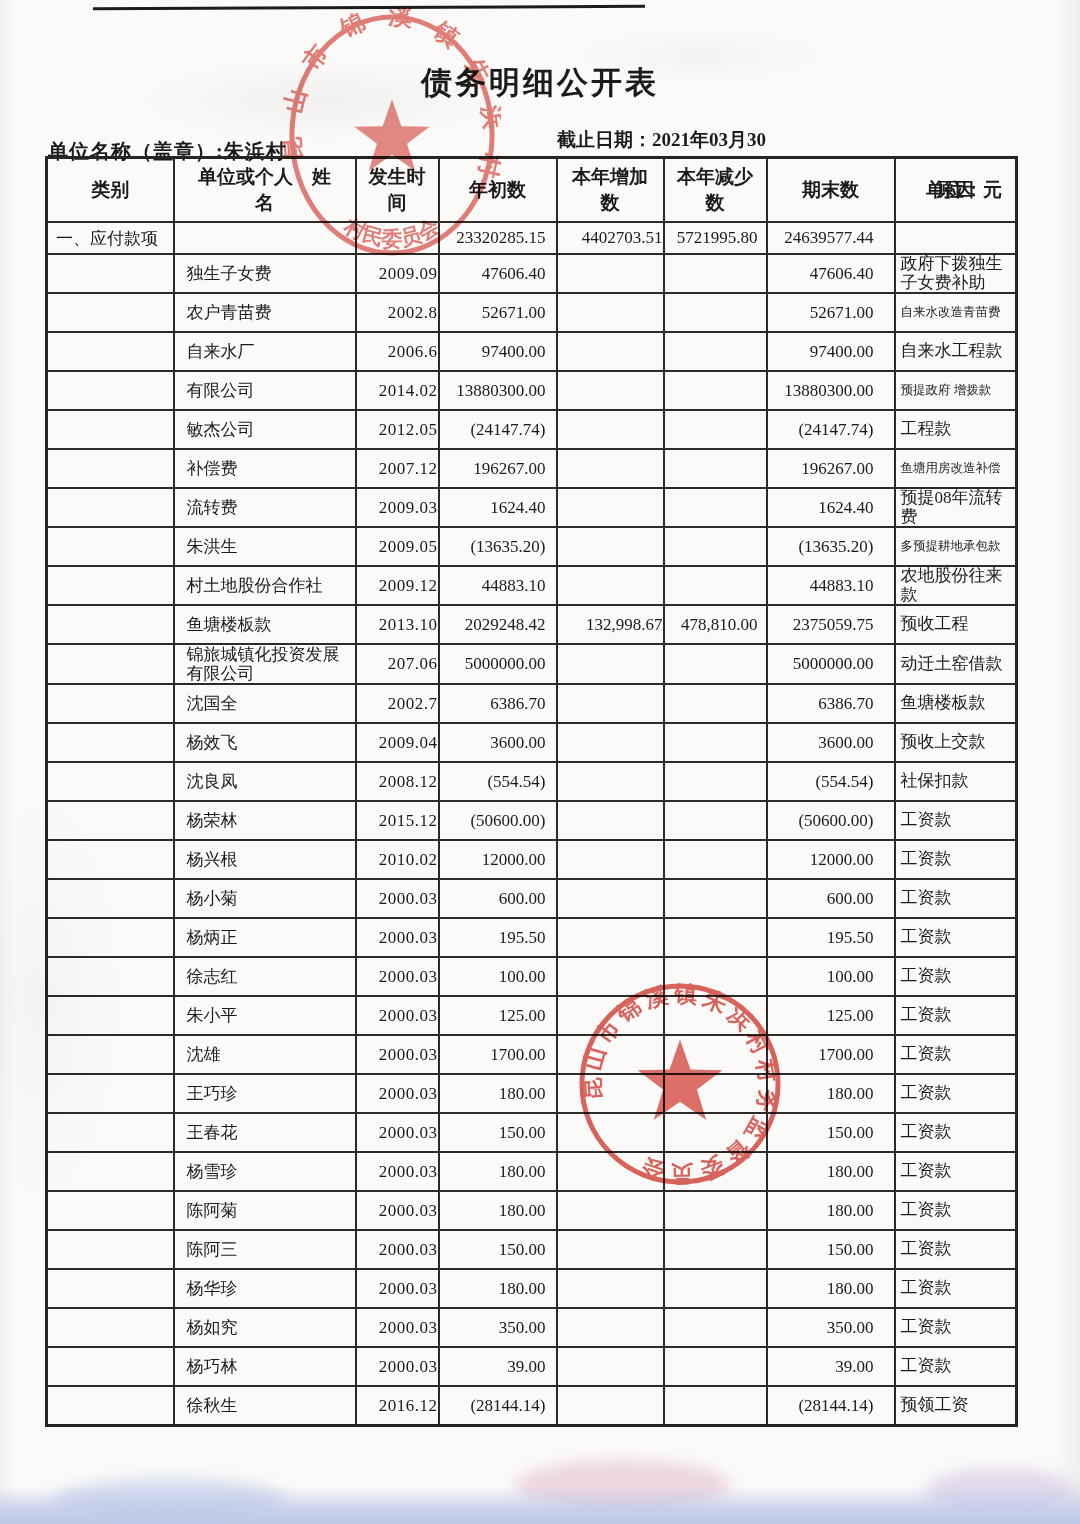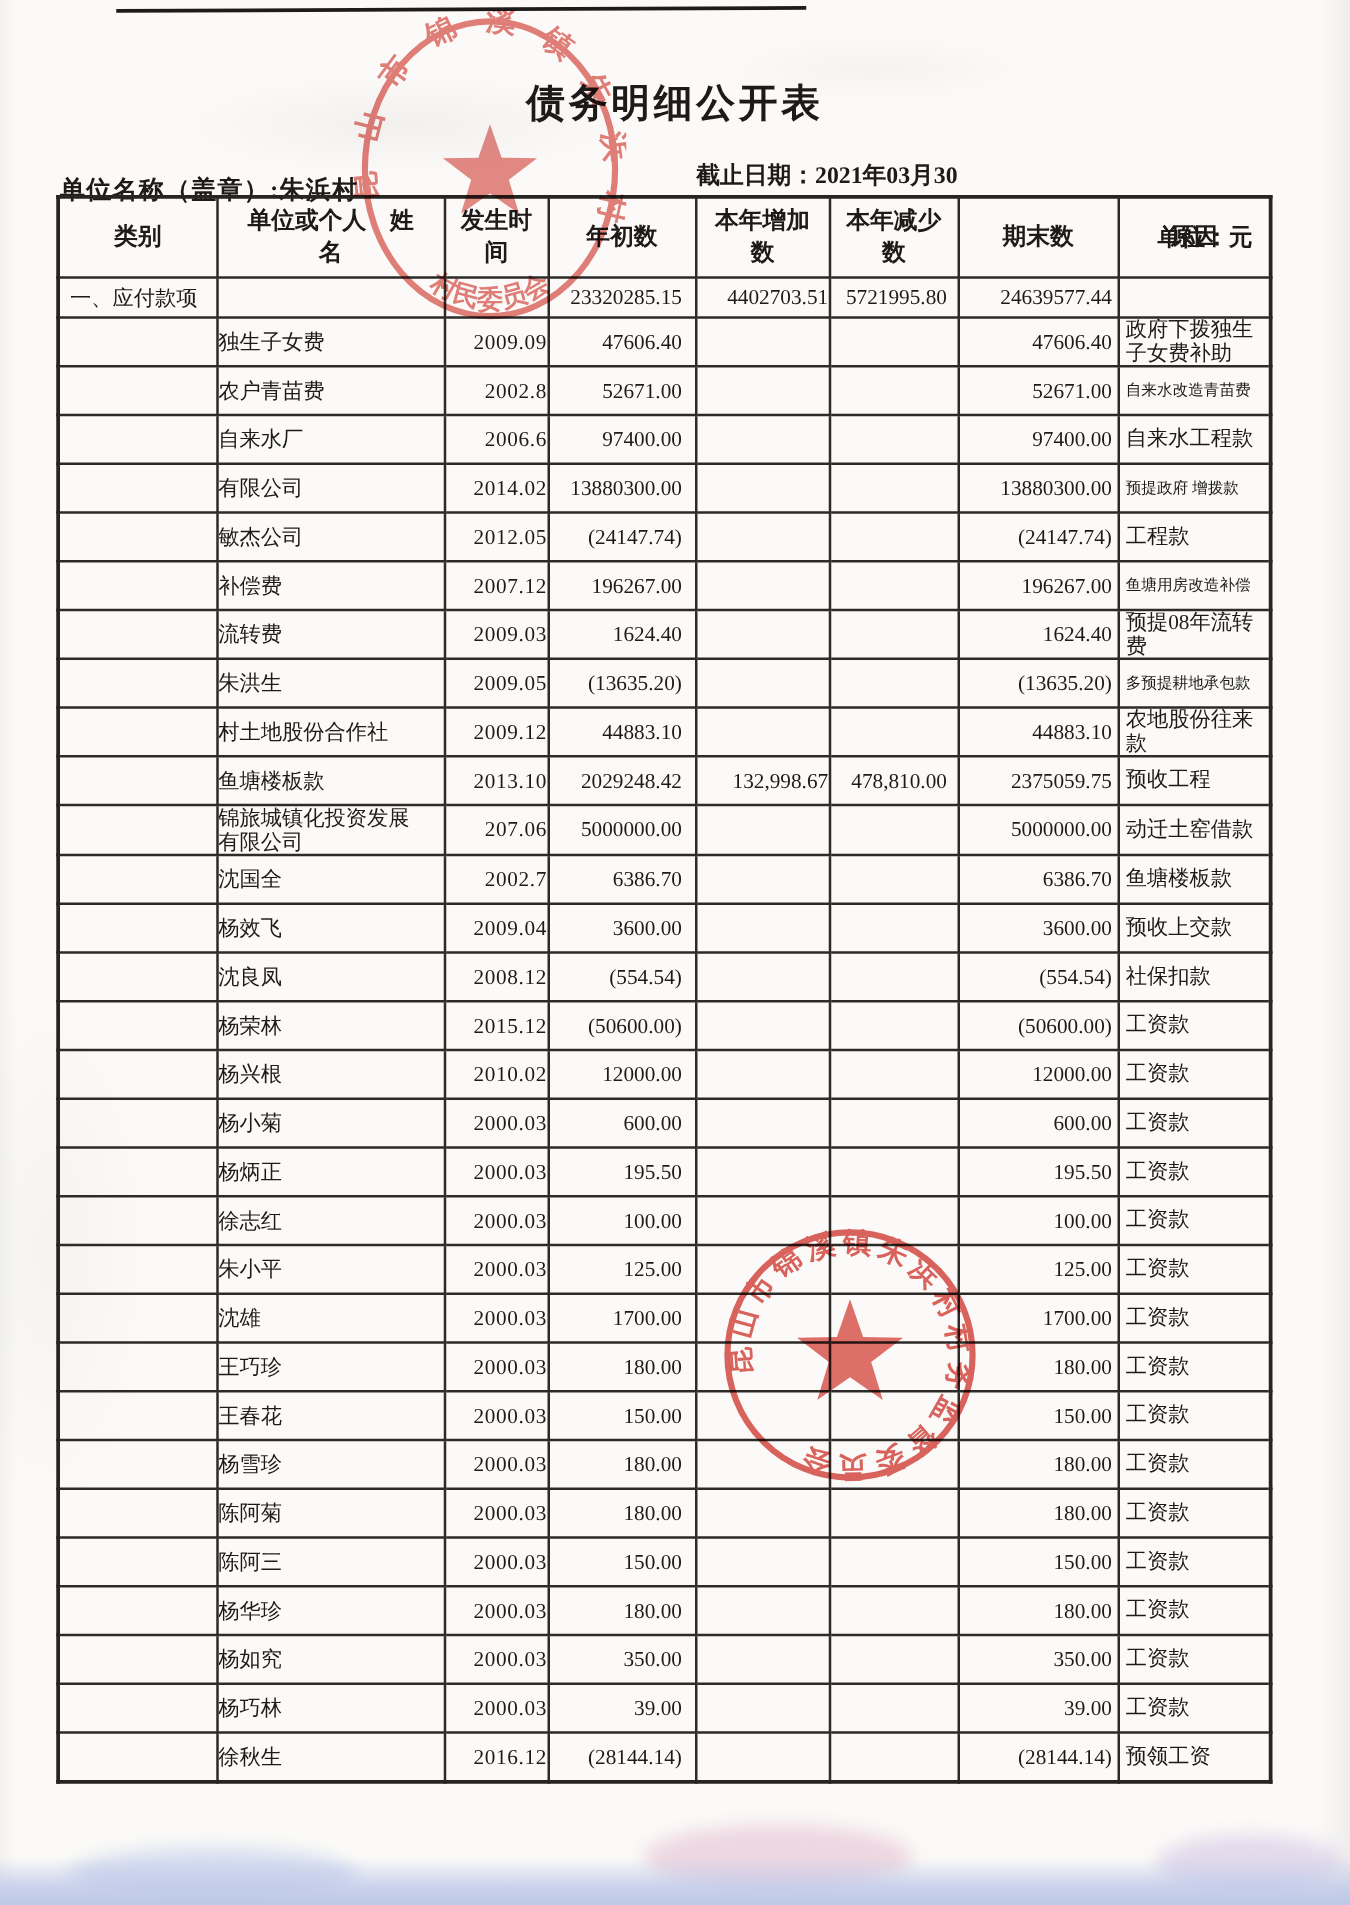--- a/index.html
+++ b/index.html
@@ -46,27 +46,27 @@
   .sheet thead th{
     height:62px;font-size:19px;font-weight:600;text-align:center;line-height:1.35;
   }
   .sheet tbody td{height:37px;font-size:17px;}
   .sheet tr.total-row td{height:30px;}
   td.col-cat{position:relative;text-align:left;padding-left:8px;}
   th.c0{position:relative;}
   td.col-cat::before, th.c0::before{
     content:"";position:absolute;left:-24px;bottom:-2px;width:22px;height:2px;background:#3a3936;
   }
-  td.col-name{text-align:left;line-height:1.12;}
+  td.col-name{text-align:left;padding-left:12px;line-height:1.12;}
   td.col-date{text-align:right;letter-spacing:0.5px;}
   td.col-begin,td.col-inc,td.col-dec,td.col-end{text-align:right;}
   td.col-begin{padding-right:10px;}
   td.col-inc{}
   td.col-dec{padding-right:8px;}
-  td.col-end{padding-right:4px;}
+  td.col-end{padding-right:20px;}
   td.col-reason{text-align:left;padding-left:5px;padding-right:2px;font-size:16px;line-height:1.08;}
   td.col-reason.small{font-size:12.5px;}
 
   svg.stamp{position:absolute;mix-blend-mode:multiply;}
   .stamp1{left:283px;top:8px;width:218px;height:254px;opacity:0.82;}
   .stamp2{left:576px;top:980px;width:208px;height:208px;opacity:0.88;}
   .stamp text{font-family:"Liberation Serif","DejaVu Serif",serif;font-weight:700;}
 
   .bottom-band{
     position:absolute;left:0;top:1486px;width:1080px;height:38px;

